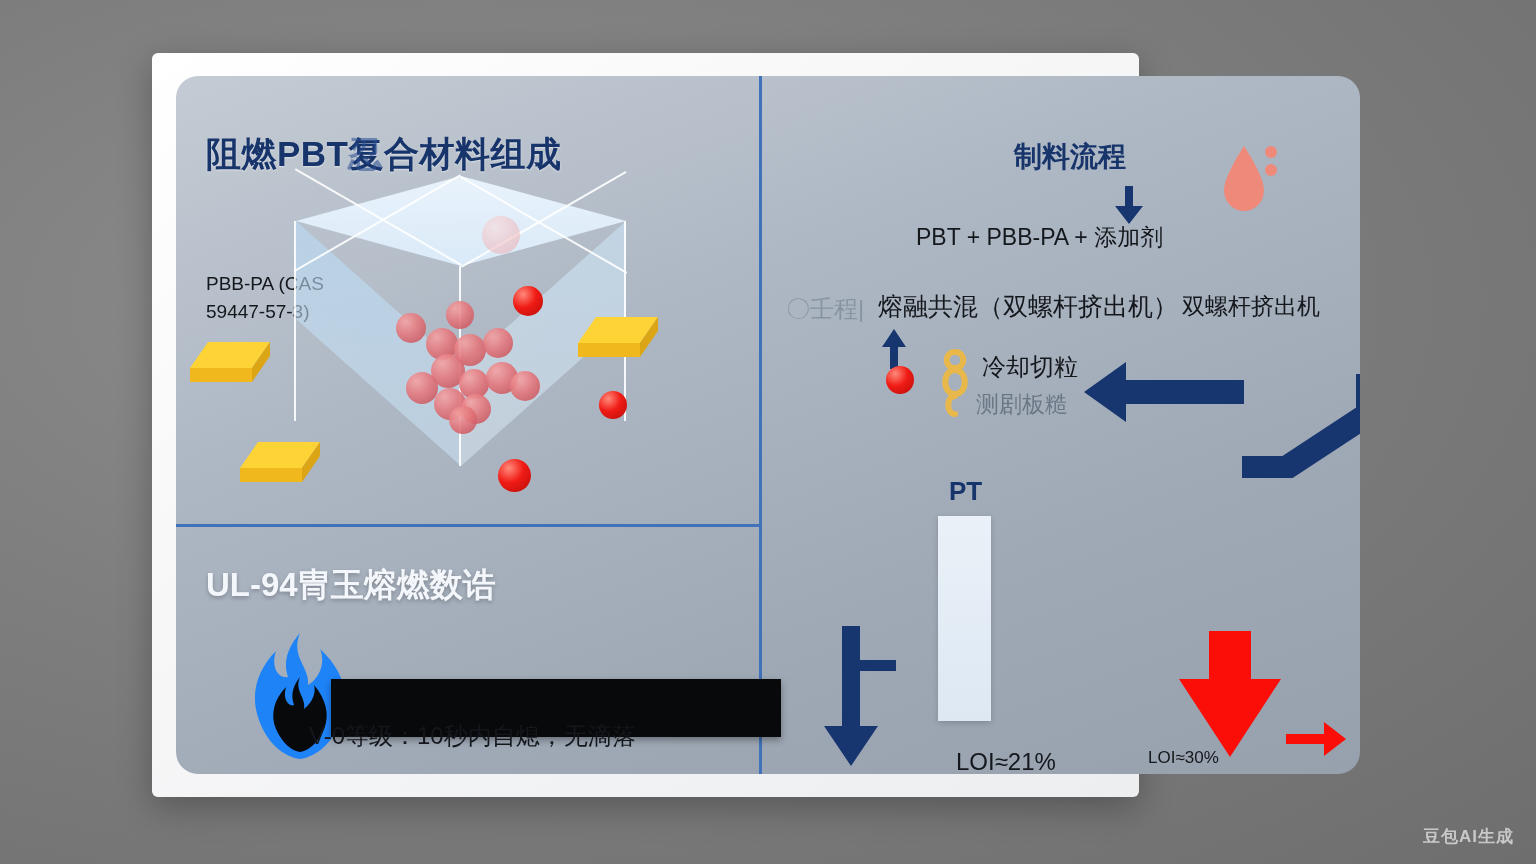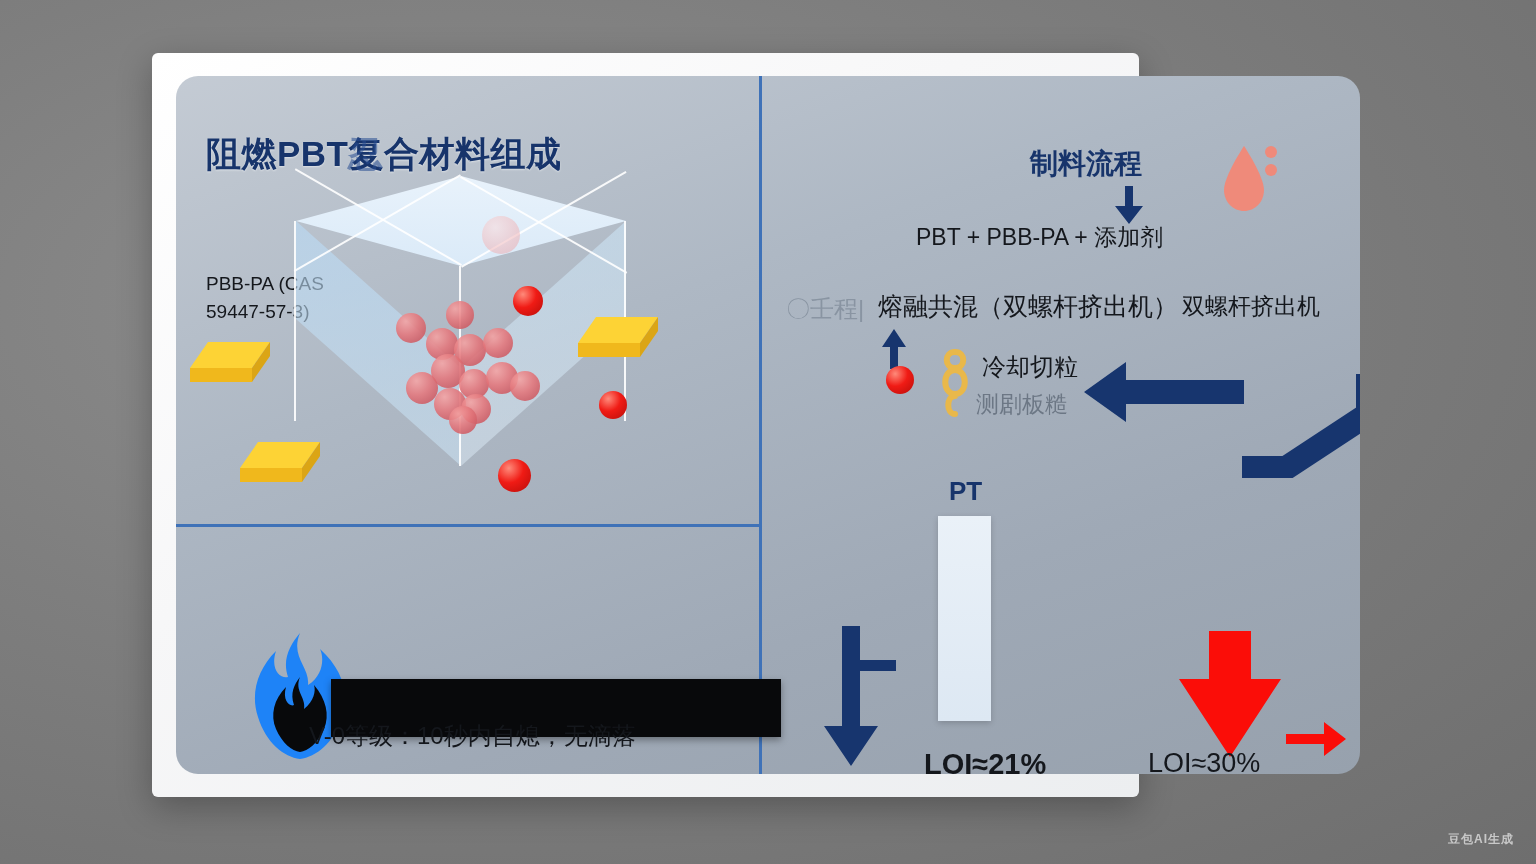--- a/index.html
+++ b/index.html
@@ -123,21 +123,21 @@
   .bar-pt {
     position: absolute;
     background: linear-gradient(180deg,#eaf1f8,#dde8f3);
     box-shadow: 0 2px 6px rgba(0,0,0,.18);
   }
   .arrow-svg { position: absolute; }
 
   #watermark {
     position: absolute;
     right: 22px; bottom: 16px;
-    font-size: 12px; font-weight: bold;
+    font-size: 17px; font-weight: bold;
     color: #d5d5d5; opacity: .88;
     letter-spacing: 1px;
   }
 </style>
 </head>
 <body>
 
 <div id="frame">
   <div id="panel">
 
@@ -195,33 +195,34 @@
       </svg>
       <svg class="platelet" style="left:278px; top:137px;" width="90" height="58" viewBox="0 0 90 58">
         <polygon points="22,4 84,4 66,30 4,30" fill="#fdd335"></polygon>
         <polygon points="4,30 66,30 66,44 4,44" fill="#f0b81c"></polygon>
         <polygon points="66,30 84,4 84,18 66,44" fill="#dba515"></polygon>
       </svg>
     </div>
 
     <div class="sphere sphere-out" style="left:322px; top:383px; width:33px; height:33px;"></div>
 
+    <div class="h-white" style="left:30px; top:487px;">UL-94冑玉熔燃数诰</div>
 
     <svg style="position:absolute; left:70px; top:555px;" width="108" height="130" viewBox="0 0 108 130">
       <path d="M54 2 C44 26 64 36 62 54 C78 44 78 26 74 18 C96 38 104 62 96 86 C88 112 70 126 54 128
                C38 126 20 112 12 86 C4 62 12 38 30 20 C24 38 34 48 42 46 C36 28 44 14 54 2 Z" fill="#1e83f7"></path>
       <path d="M54 46 C48 60 60 66 58 78 C68 70 70 60 68 54 C80 68 84 84 78 98 C72 112 62 120 54 121
                C46 120 36 112 30 98 C24 84 28 68 40 56 C36 70 44 76 48 74 C44 62 48 54 54 46 Z" fill="#08090b"></path>
     </svg>
 
     <div id="spec-bar" style="left:155px; top:603px; width:450px; height:58px;"></div>
 
     <div class="txt" style="left:133px; top:644px; font-size:24px;">V-0等级：10秒内自熄，无滴落</div>
 
-    <div class="h-right" style="left:838px; top:69px;margin-left:16px;">制料流程</div>
+    <div class="h-right" style="left:838px; top:62px;">制料流程</div>
 
     <svg class="arrow-svg" style="left:938px; top:110px;" width="30" height="38" viewBox="0 0 30 38">
       <polygon points="11,0 19,0 19,20 29,20 15,38 1,20 11,20" fill="#17356e"></polygon>
     </svg>
 
     <div class="txt" style="left:740px; top:146px; font-size:23px;">PBT + PBB-PA + 添加剂</div>
 
     <div class="ghost" style="left:610px; top:217px; font-size:24px;">〇壬程|</div>
     <div class="txt" style="left:702px; top:214px; font-size:25px;text-align:right;">熔融共混（双螺杆挤出机）</div>
 
@@ -263,19 +264,19 @@
     </svg>
 
     <svg class="arrow-svg" style="left:1000px; top:555px;" width="108" height="128" viewBox="0 0 108 128">
       <polygon points="33,0 75,0 75,48 105,48 54,126 3,48 33,48" fill="#fb0d08"></polygon>
     </svg>
 
     <svg class="arrow-svg" style="left:1110px; top:646px;" width="62" height="34" viewBox="0 0 62 34">
       <polygon points="0,12 38,12 38,0 60,17 38,34 38,22 0,22" fill="#fb0d08"></polygon>
     </svg>
 
-    <div class="txt" style="left:748px; top:672px; font-size:29px; font-weight:700;">LOI≈21%</div>
-    <div class="txt" style="left:972px; top:672px; font-size:27px; font-weight:500;">LOI≈30%</div>
+    <div class="txt" style="left:780px; top:672px; font-size:24px; font-weight:400;">LOI≈21%</div>
+    <div class="txt" style="left:972px; top:672px; font-size:17px; font-weight:500;">LOI≈30%</div>
 
   </div>
 </div>
 
 <div id="watermark">豆包AI生成</div>
 
 </body></html>

